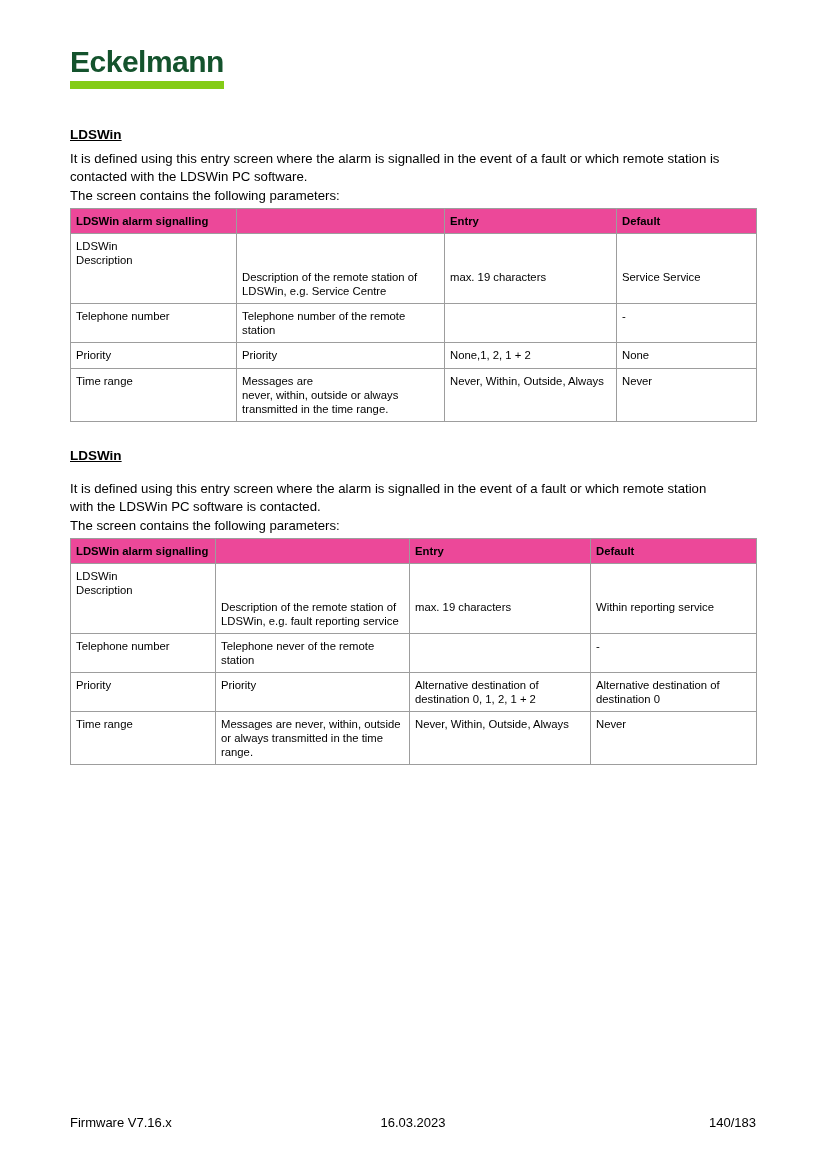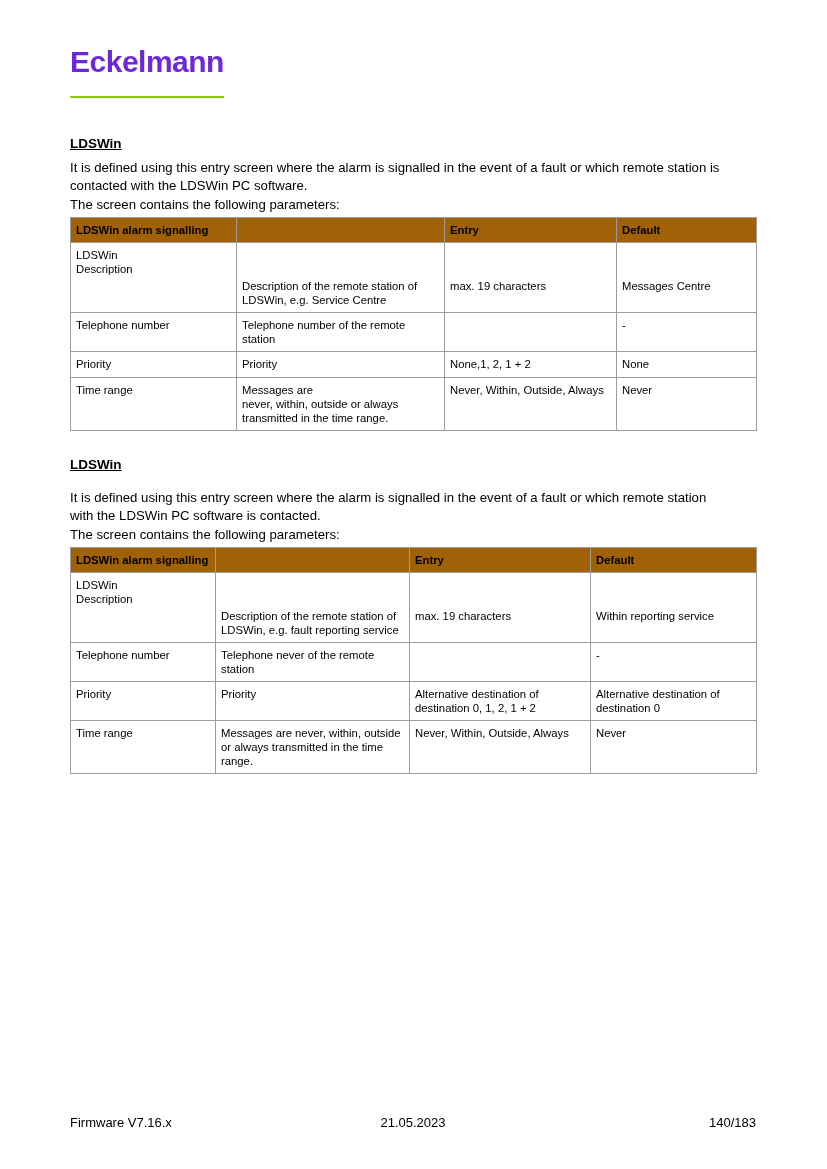--- a/index.html
+++ b/index.html
@@ -13,23 +13,23 @@
     overflow: hidden;
   }
   .page { padding: 45px 71px 0 70px; }
 
   .logo {
     display: inline-block;
     font-size: 30px;
     font-weight: bold;
     line-height: 33px;
     letter-spacing: -0.5px;
-    color: #6d28d9;
-    border-bottom: 2px solid #84cc16;
-    padding-bottom: 18px;
+    color: #14532d;
+    border-bottom: 8px solid #84cc16;
+    padding-bottom: 3px;
   }
 
   h2.section-heading {
     font-size: 13.5px;
     line-height: 16px;
     font-weight: bold;
     text-decoration: underline;
     margin: 0;
   }
   #heading-1 { margin-top: 38px; }
@@ -60,21 +60,21 @@
   table.params-table td {
     border: 1px solid #9d9d9d;
     padding: 5px 5px;
     vertical-align: top;
     text-align: left;
     white-space: pre-line;
     overflow: hidden;
     font-weight: normal;
   }
   table.params-table th {
-    background: #a16207;
+    background: #ec4899;
     font-weight: bold;
   }
   tr.header-row { height: 23px; }
 
   #table-1 tr.row-1 { height: 53px; }
   #table-1 tr.row-2 { height: 27px; }
   #table-1 tr.row-3 { height: 26px; }
   #table-1 tr.row-4 { height: 50px; }
 
   #table-2 tr.row-1 { height: 53px; }
@@ -128,21 +128,21 @@
         <th>Default</th>
       </tr>
     </thead>
     <tbody>
       <tr class="row-1 offset-row">
         <td>LDSWin
 Description</td>
         <td>Description of the remote station of
 LDSWin, e.g. Service Centre</td>
         <td>max. 19 characters</td>
-        <td>Messages Centre</td>
+        <td>Service Service</td>
       </tr>
       <tr class="row-2">
         <td>Telephone number</td>
         <td>Telephone number of the remote station</td>
         <td></td>
         <td>-</td>
       </tr>
       <tr class="row-3">
         <td>Priority</td>
         <td>Priority</td>
@@ -213,15 +213,15 @@
         <td>Never, Within, Outside, Always</td>
         <td>Never</td>
       </tr>
     </tbody>
   </table>
 
 </div>
 
 <div class="footer">
   <span>Firmware V7.16.x</span>
-  <span class="center">21.05.2023</span>
+  <span class="center">16.03.2023</span>
   <span class="right">140/183</span>
 </div>
 
 </body></html>

